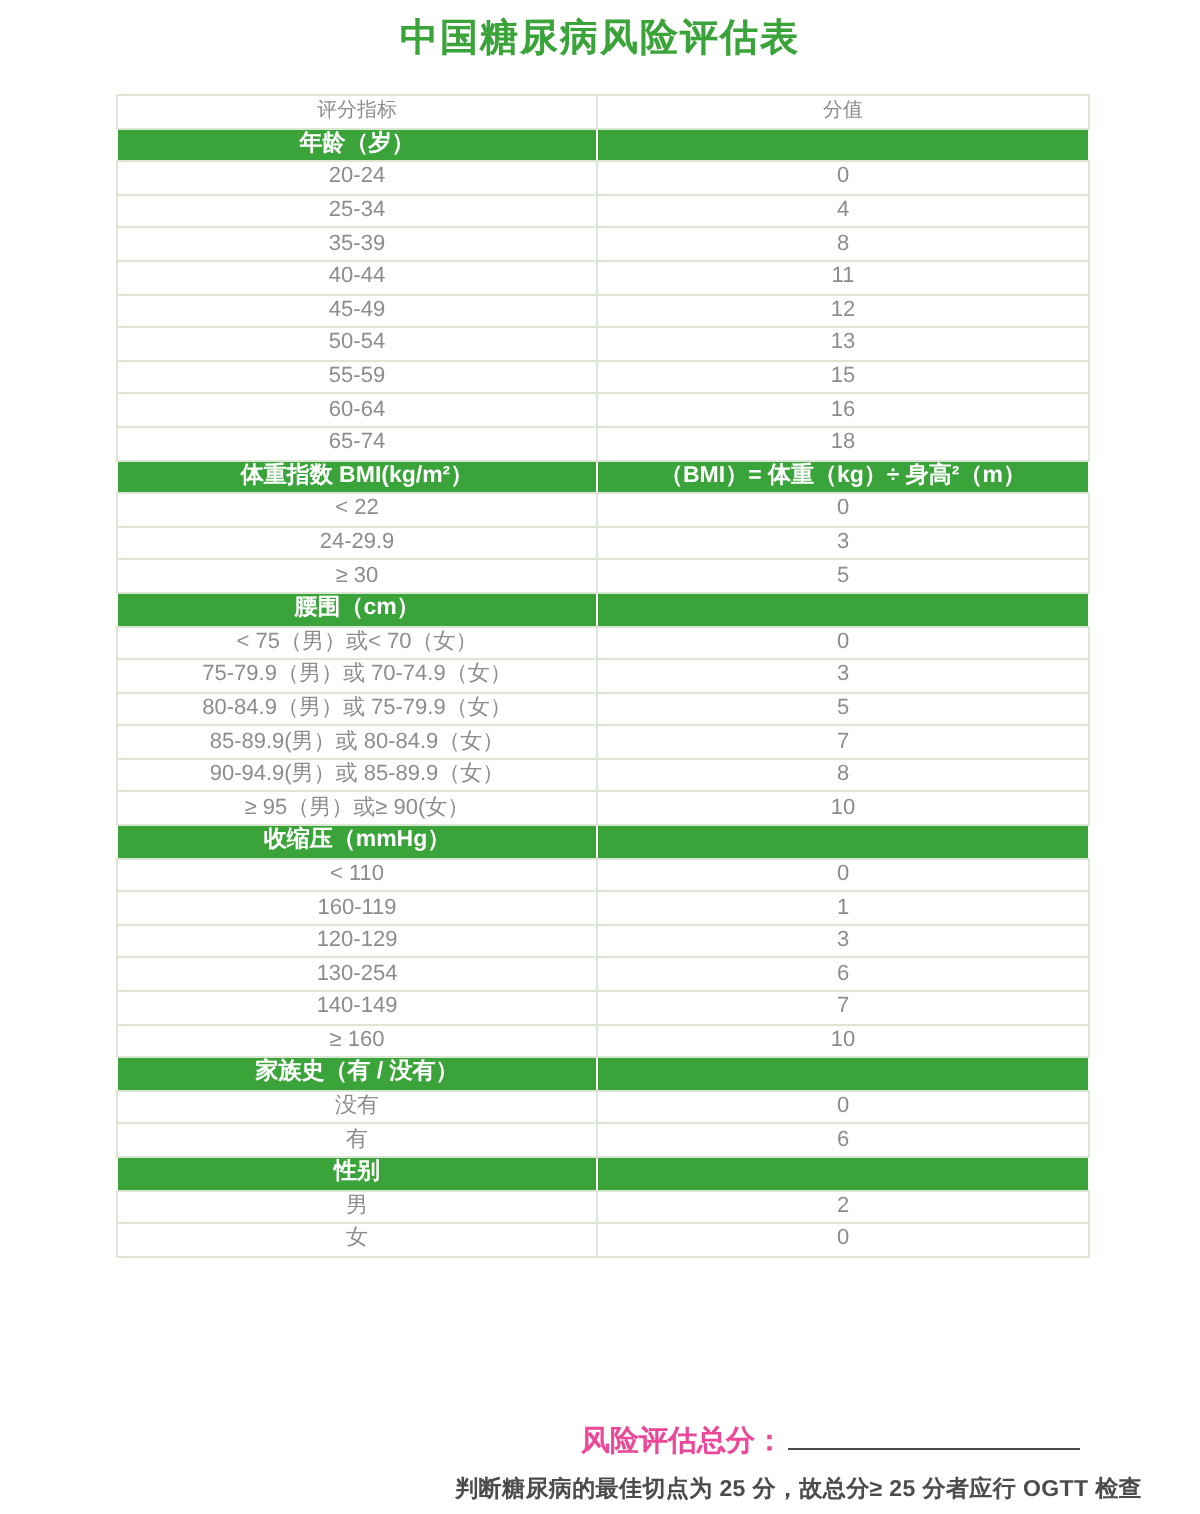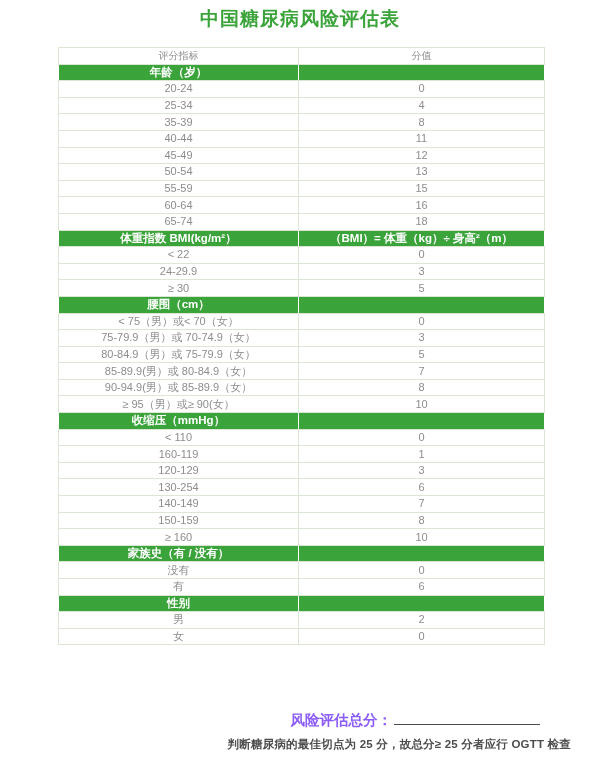--- a/index.html
+++ b/index.html
@@ -66,21 +66,21 @@
   .footer {
     position: absolute;
     top: 711px; left: 0;
     width: 600px;
     text-align: right;
   }
   .total-line {
     padding-right: 60px;
     font-size: 14.5px;
     font-weight: bold;
-    color: #8b5cf6;
+    color: #ec4899;
     font-family: Liberation Mono, monospace;
   }
   .total-blank {
     display: inline-block;
     width: 146px;
     height: 13px;
     margin-left: 2px;
     border-bottom: 1.5px solid #4a4a4a;
   }
   .footnote {
@@ -211,24 +211,20 @@
       </tr>
       <tr>
         <td>130-254</td>
         <td>6</td>
       </tr>
       <tr>
         <td>140-149</td>
         <td>7</td>
       </tr>
       <tr>
-        <td>150-159</td>
-        <td>8</td>
-      </tr>
-      <tr>
         <td>≥ 160</td>
         <td>10</td>
       </tr>
       <tr class="section-row">
         <td>家族史（有 / 没有）</td>
         <td></td>
       </tr>
       <tr>
         <td>没有</td>
         <td>0</td>

